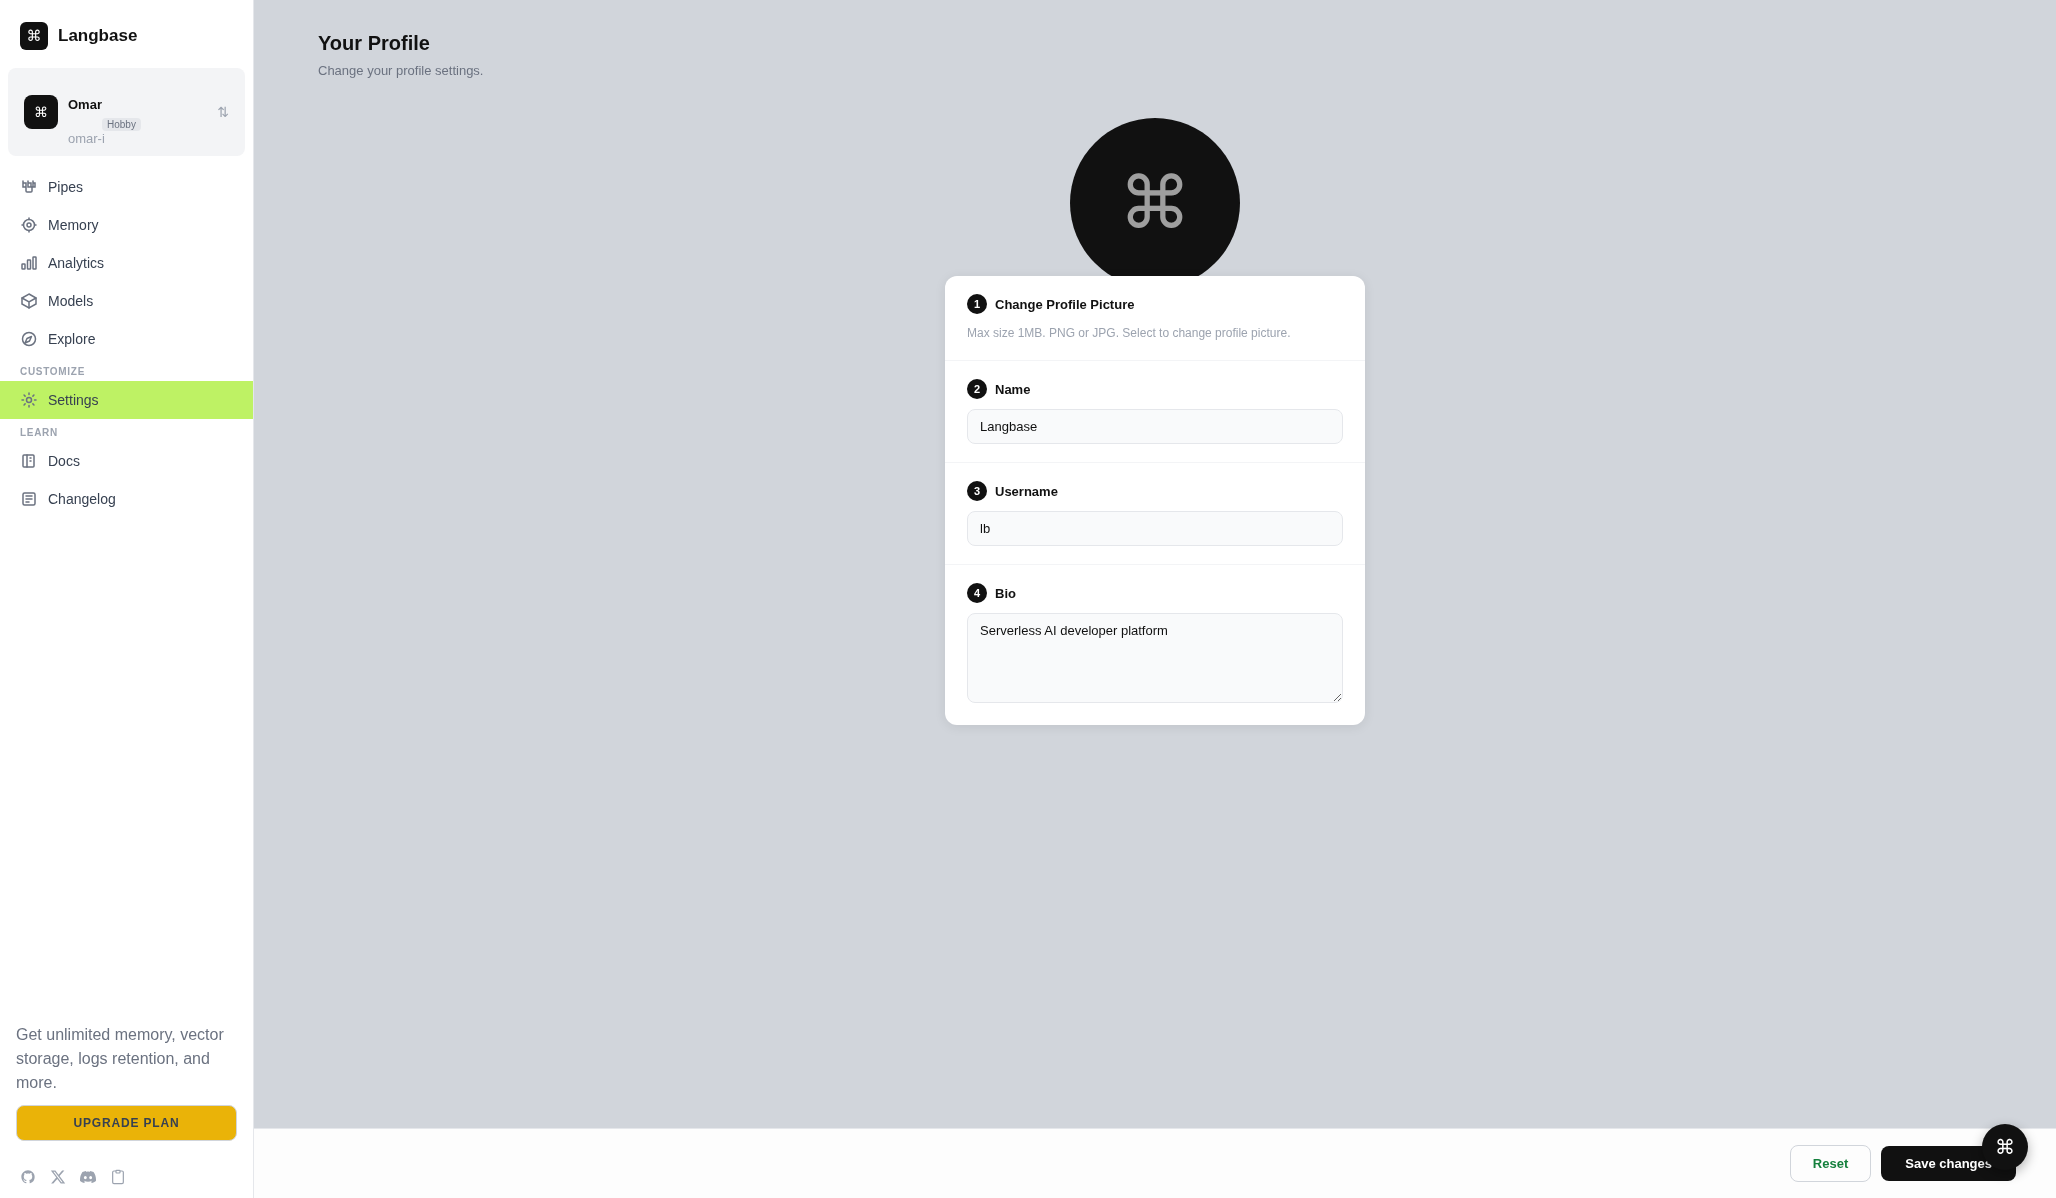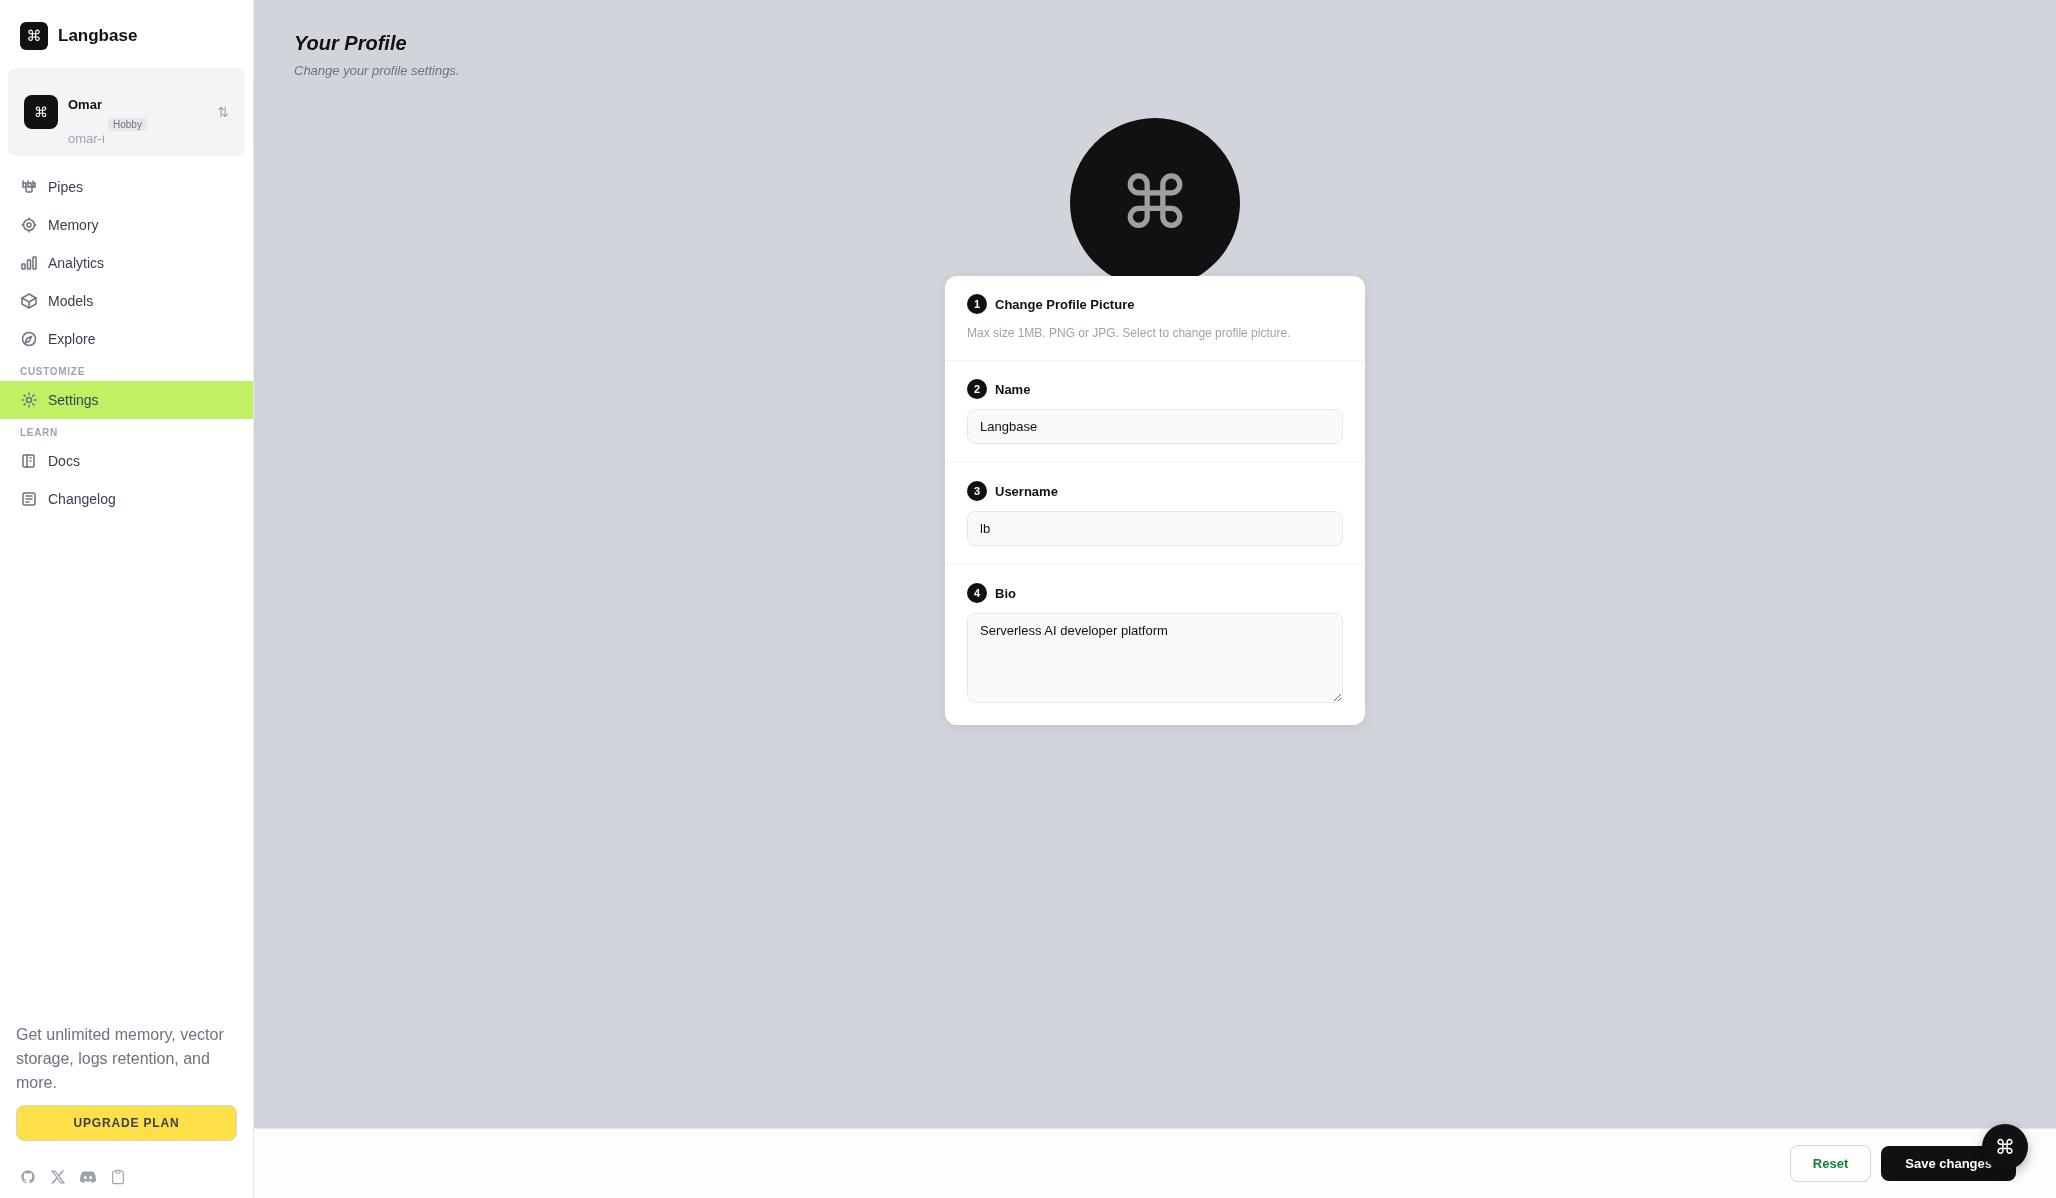--- a/index.html
+++ b/index.html
@@ -70,21 +70,20 @@
     }
 
     .user-info {
       flex: 1;
       min-width: 0;
     }
 
     .user-name-row {
       display: flex;
       align-items: center;
-      gap: 6px;
     }
 
     .user-name {
       font-size: 13px;
       font-weight: 600;
       color: #111;
     }
 
     .user-badge {
       font-size: 10px;
@@ -149,21 +148,21 @@
     .upgrade-promo {
       font-size: 16px;
       color: #6b7280;
       line-height: 1.5;
       margin-bottom: 10px;
     }
 
     .upgrade-btn {
       display: block;
       width: 100%;
-      background: #fde047;
+      background: #eab308;
       border: 1.5px solid #d1d5db;
       border-radius: 8px;
       padding: 10px 0;
       font-size: 12px;
       font-weight: 700;
       color: #374151;
       letter-spacing: 0.07em;
       text-align: center;
       cursor: pointer;
       text-transform: uppercase;
@@ -186,23 +185,22 @@
     .main-content {
       flex: 1;
       display: flex;
       flex-direction: column;
       background: #d1d5db;
       position: relative;
       overflow: hidden;
     }
 
     .page-header {
-      padding: 32px 40px 20px 40px;
+      padding: 32px 40px 20px 64px;
       background: transparent;
-      font-style: italic;
     }
 
     .page-title {
       font-size: 20px;
       font-weight: 700;
       color: #111;
     }
 
     .page-subtitle {
       font-size: 13px;

